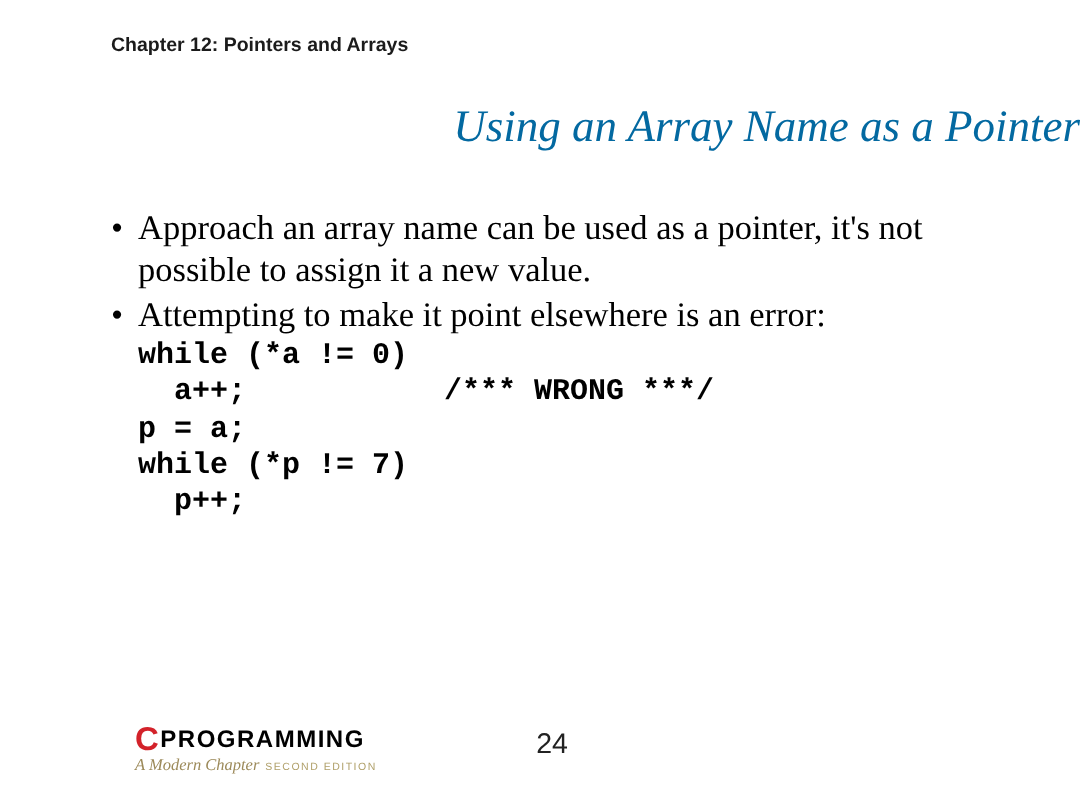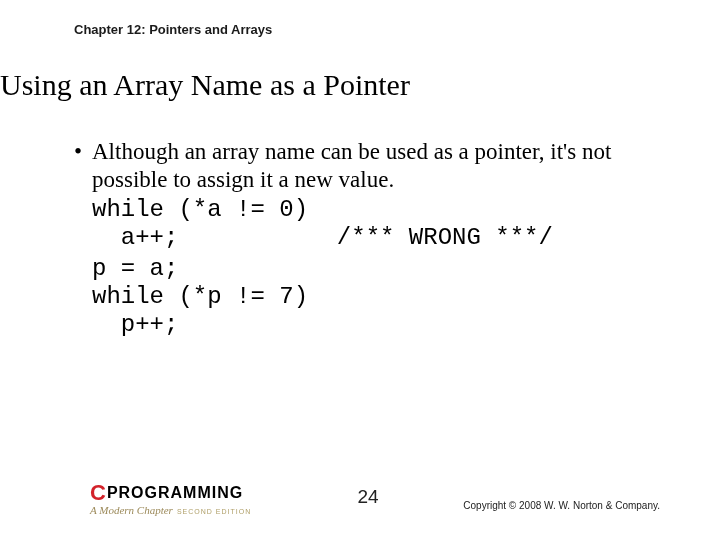--- a/index.html
+++ b/index.html
@@ -25,24 +25,25 @@
     font-family: Arial, Helvetica, sans-serif;
     font-weight: bold;
     font-size: 13px;
     color: #1b1b1b;
   }
   .title {
     position: absolute;
     top: 68px;
     left: 0;
     right: 0;
-    text-align: left;
+    text-align: right;
     font-size: 30px;
-    color: #000000;
+    color: #0369a1;
     font-family: "Times New Roman", Times, serif;
+    font-style: italic;
   }
   .body {
     position: absolute;
     top: 138px;
     left: 74px;
     right: 60px;
     font-size: 23px;
     line-height: 1.22;
   }
   .bullet {
@@ -51,24 +52,25 @@
     margin-bottom: 2px;
   }
   .bullet::before {
     content: "•";
     position: absolute;
     left: 0;
     top: 0;
   }
   .code {
     font-family: "Courier New", Courier, monospace;
-    font-size: 24px;
+    font-size: 20px;
     white-space: pre;
     margin: 2px 0 2px 18px;
     line-height: 1.18;
+    font-weight: bold;
   }
   .inline-code {
     font-family: "Courier New", Courier, monospace;
   }
   .footer {
     position: absolute;
     bottom: 18px;
     left: 16px;
     right: 0;
     height: 50px;
@@ -131,22 +133,23 @@
 <body>
 
 <div class="slide">
 
   <div class="chapter">Chapter 12: Pointers and Arrays</div>
 
   <div class="title">Using an Array Name as a Pointer</div>
 
   <div class="body">
 
-    <div class="bullet">Although an array name can be used as a pointer, it's not possible to assign it a new value.</div>
+    <div class="bullet">Approach an array name can be used as a pointer, it's not possible to assign it a new value.</div>
 
+    <div class="bullet">Attempting to make it point elsewhere is an error:</div>
 
     <div class="code">while (*a != 0)
   a++;           /*** WRONG ***/</div>
 
 
     <div class="code">p = a;
 while (*p != 7)
   p++;</div>
 
   </div>
@@ -155,17 +158,16 @@
     <div class="logo">
       <div class="logo-top">
         <span class="logo-c">C</span><span>PROGRAMMING</span>
       </div>
       <div class="logo-sub">
         <span>A Modern Chapter</span><span class="logo-ed">SECOND EDITION</span>
       </div>
     </div>
     <div class="pagenum">24</div>
     <div class="copyright">
-      <div>Copyright © 2008 W. W. Norton &amp; Company.</div>
     </div>
   </div>
 
 </div>
 
 </body></html>

